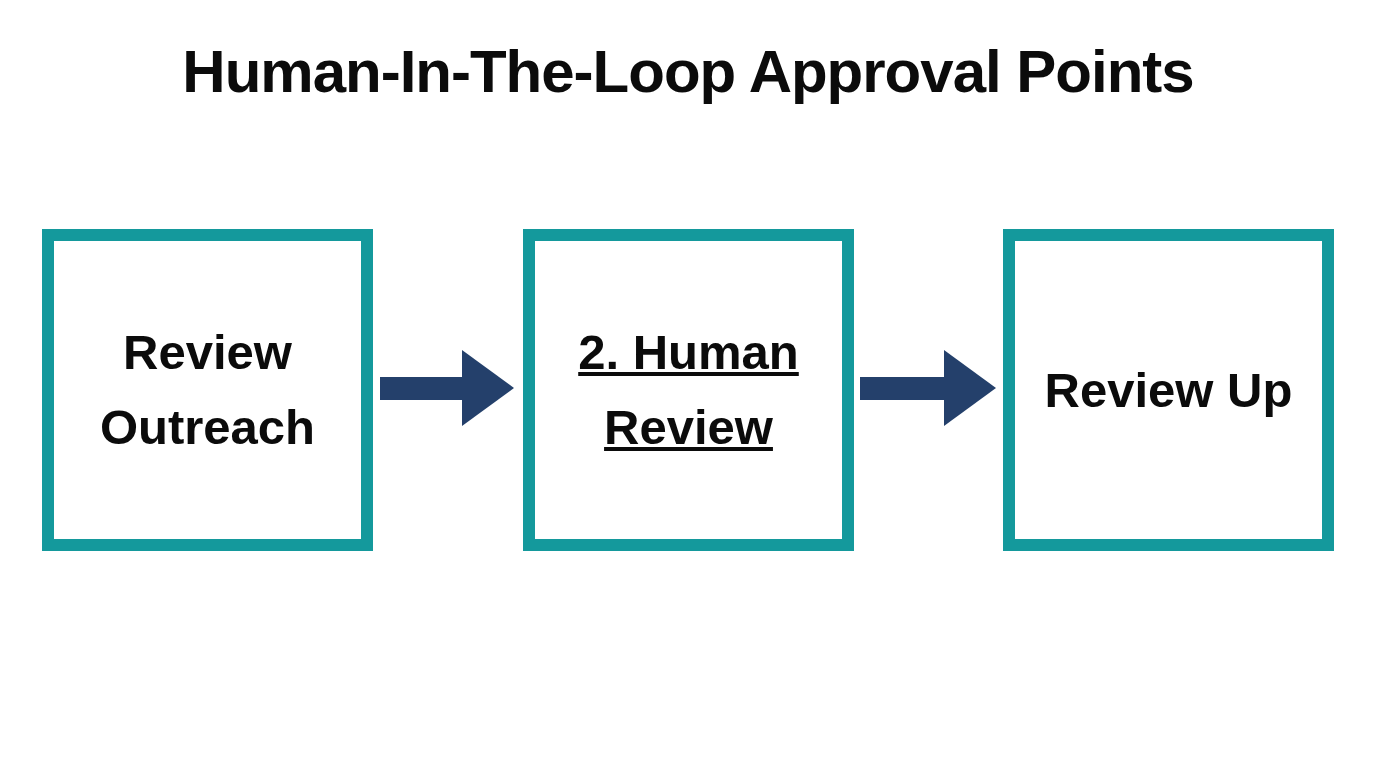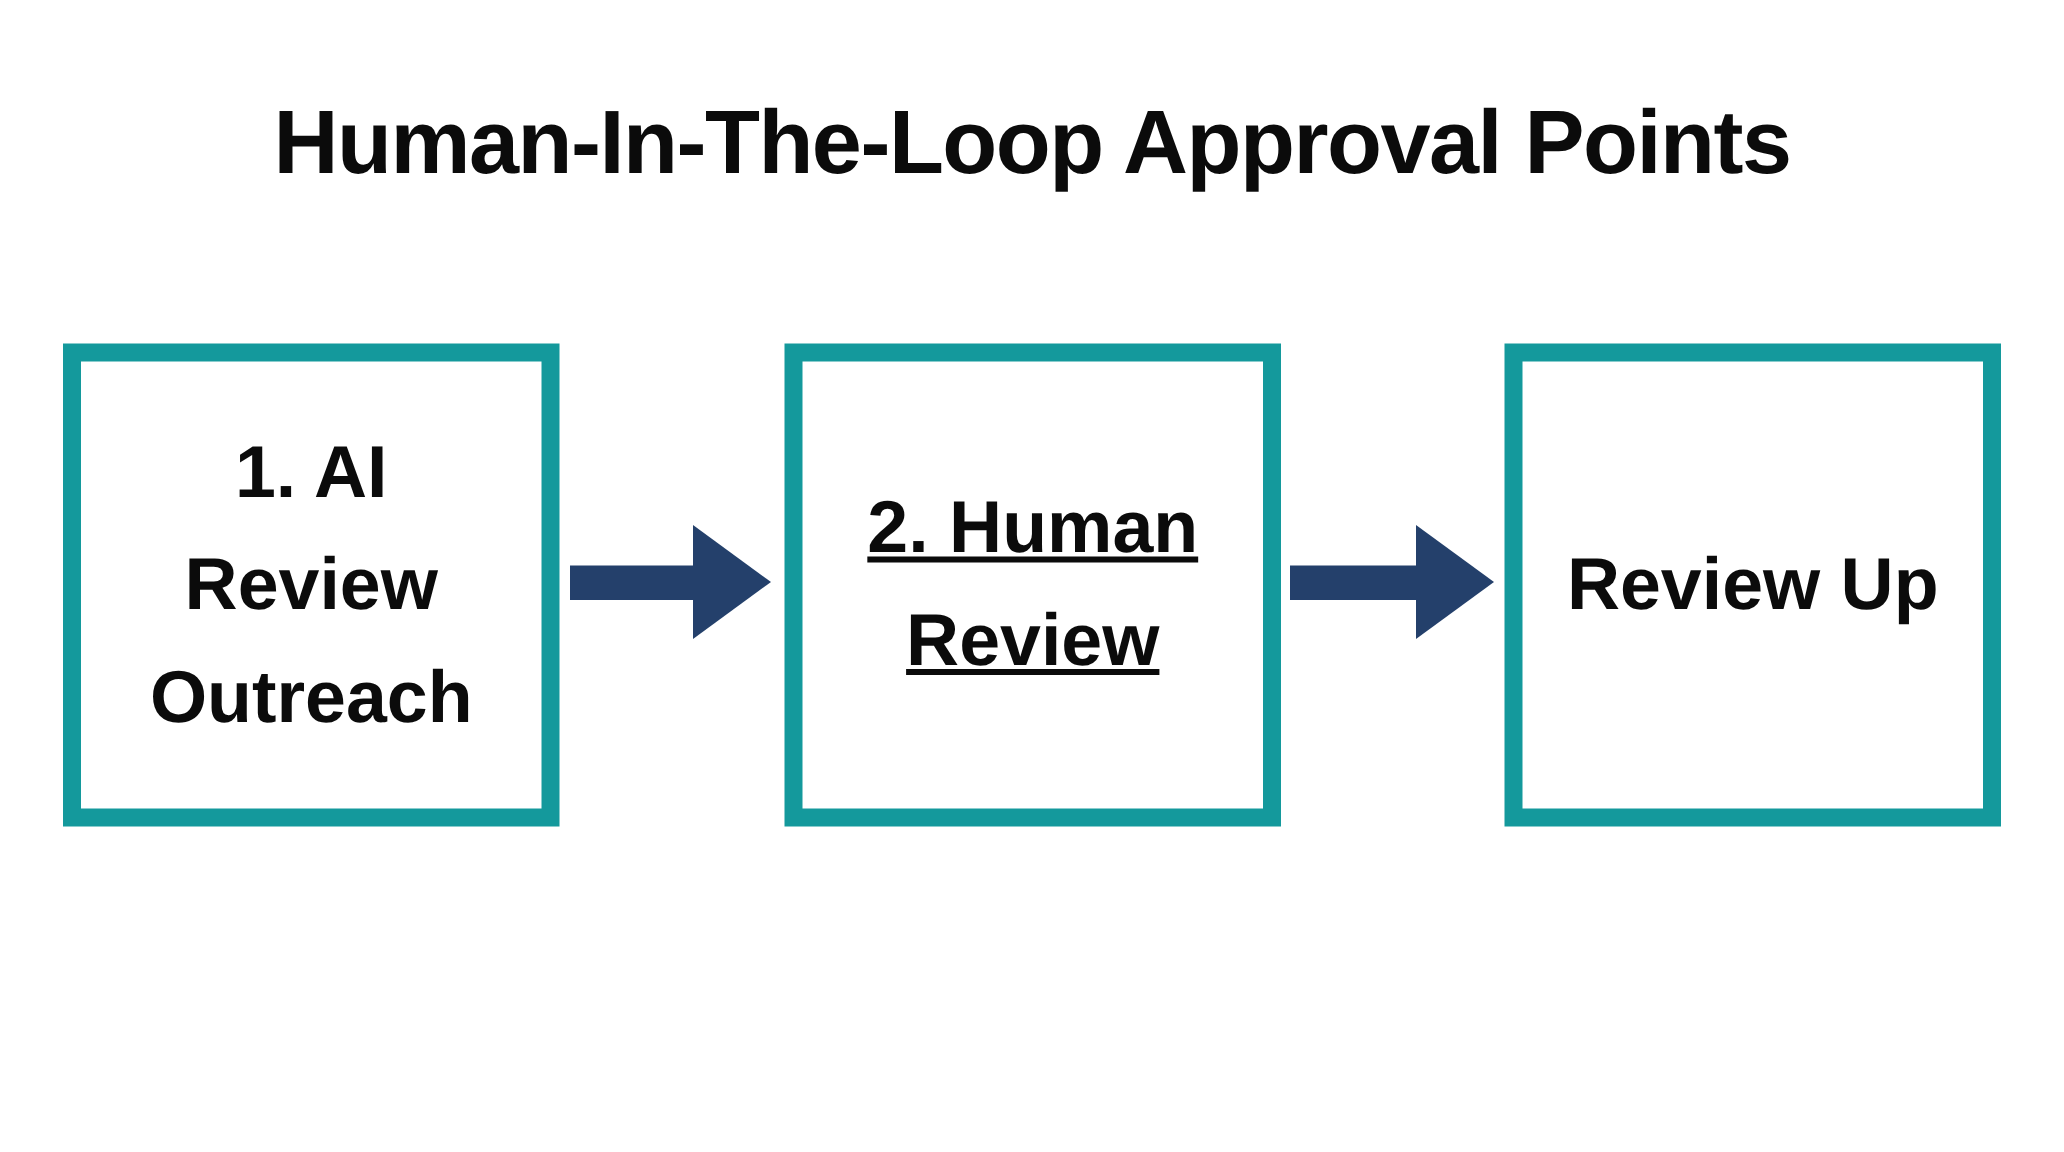--- a/index.html
+++ b/index.html
@@ -11,21 +11,21 @@
   .canvas {
     position: relative;
     width: 1376px;
     height: 768px;
     background: #ffffff;
     overflow: hidden;
     color: #0d0d0d;
   }
   .diagram-title {
     position: absolute;
-    top: 60px;
+    top: 37px;
     left: 0;
     width: 100%;
     text-align: center;
     font-size: 60px;
     font-weight: 700;
     letter-spacing: -1px;
     color: #0b0b0b;
     white-space: nowrap;
   }
   .step-box {
@@ -76,21 +76,20 @@
   }
 </style>
 </head>
 <body>
 
 <div class="canvas">
 
   <div class="diagram-title">Human-In-The-Loop Approval Points</div>
 
   <div class="step-box step-1">
-    <span class="step-line">1. AI</span>
     <span class="step-line">Review</span>
     <span class="step-line">Outreach</span>
   </div>
 
   <div class="flow-arrow arrow-1">
     <div class="arrow-shaft"></div>
     <div class="arrow-head"></div>
   </div>
 
   <div class="step-box step-2">

